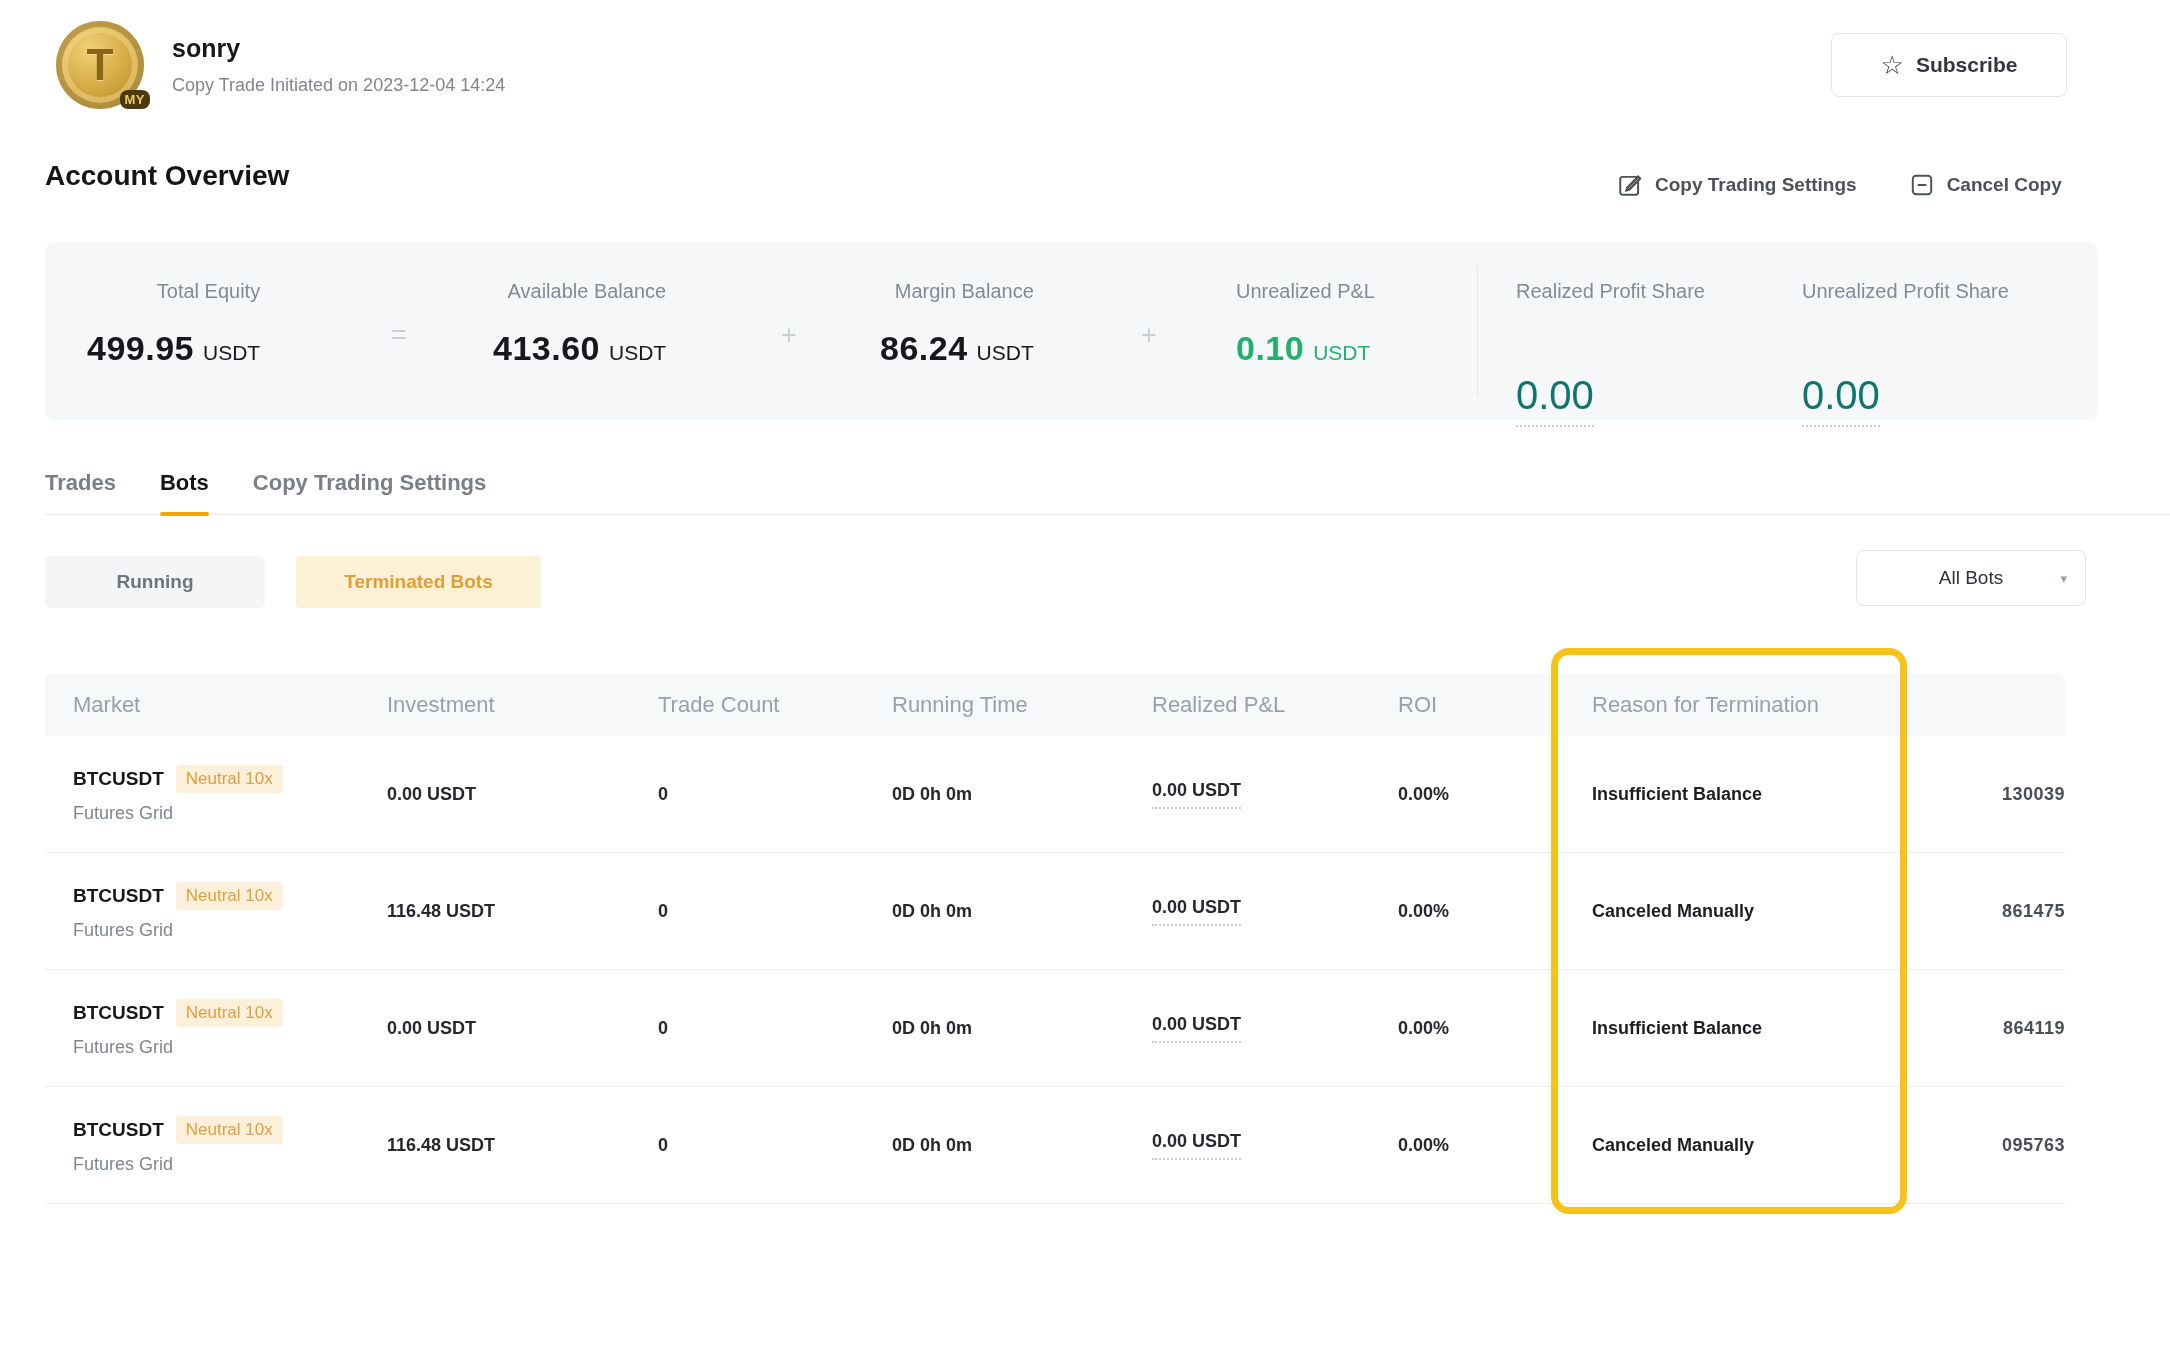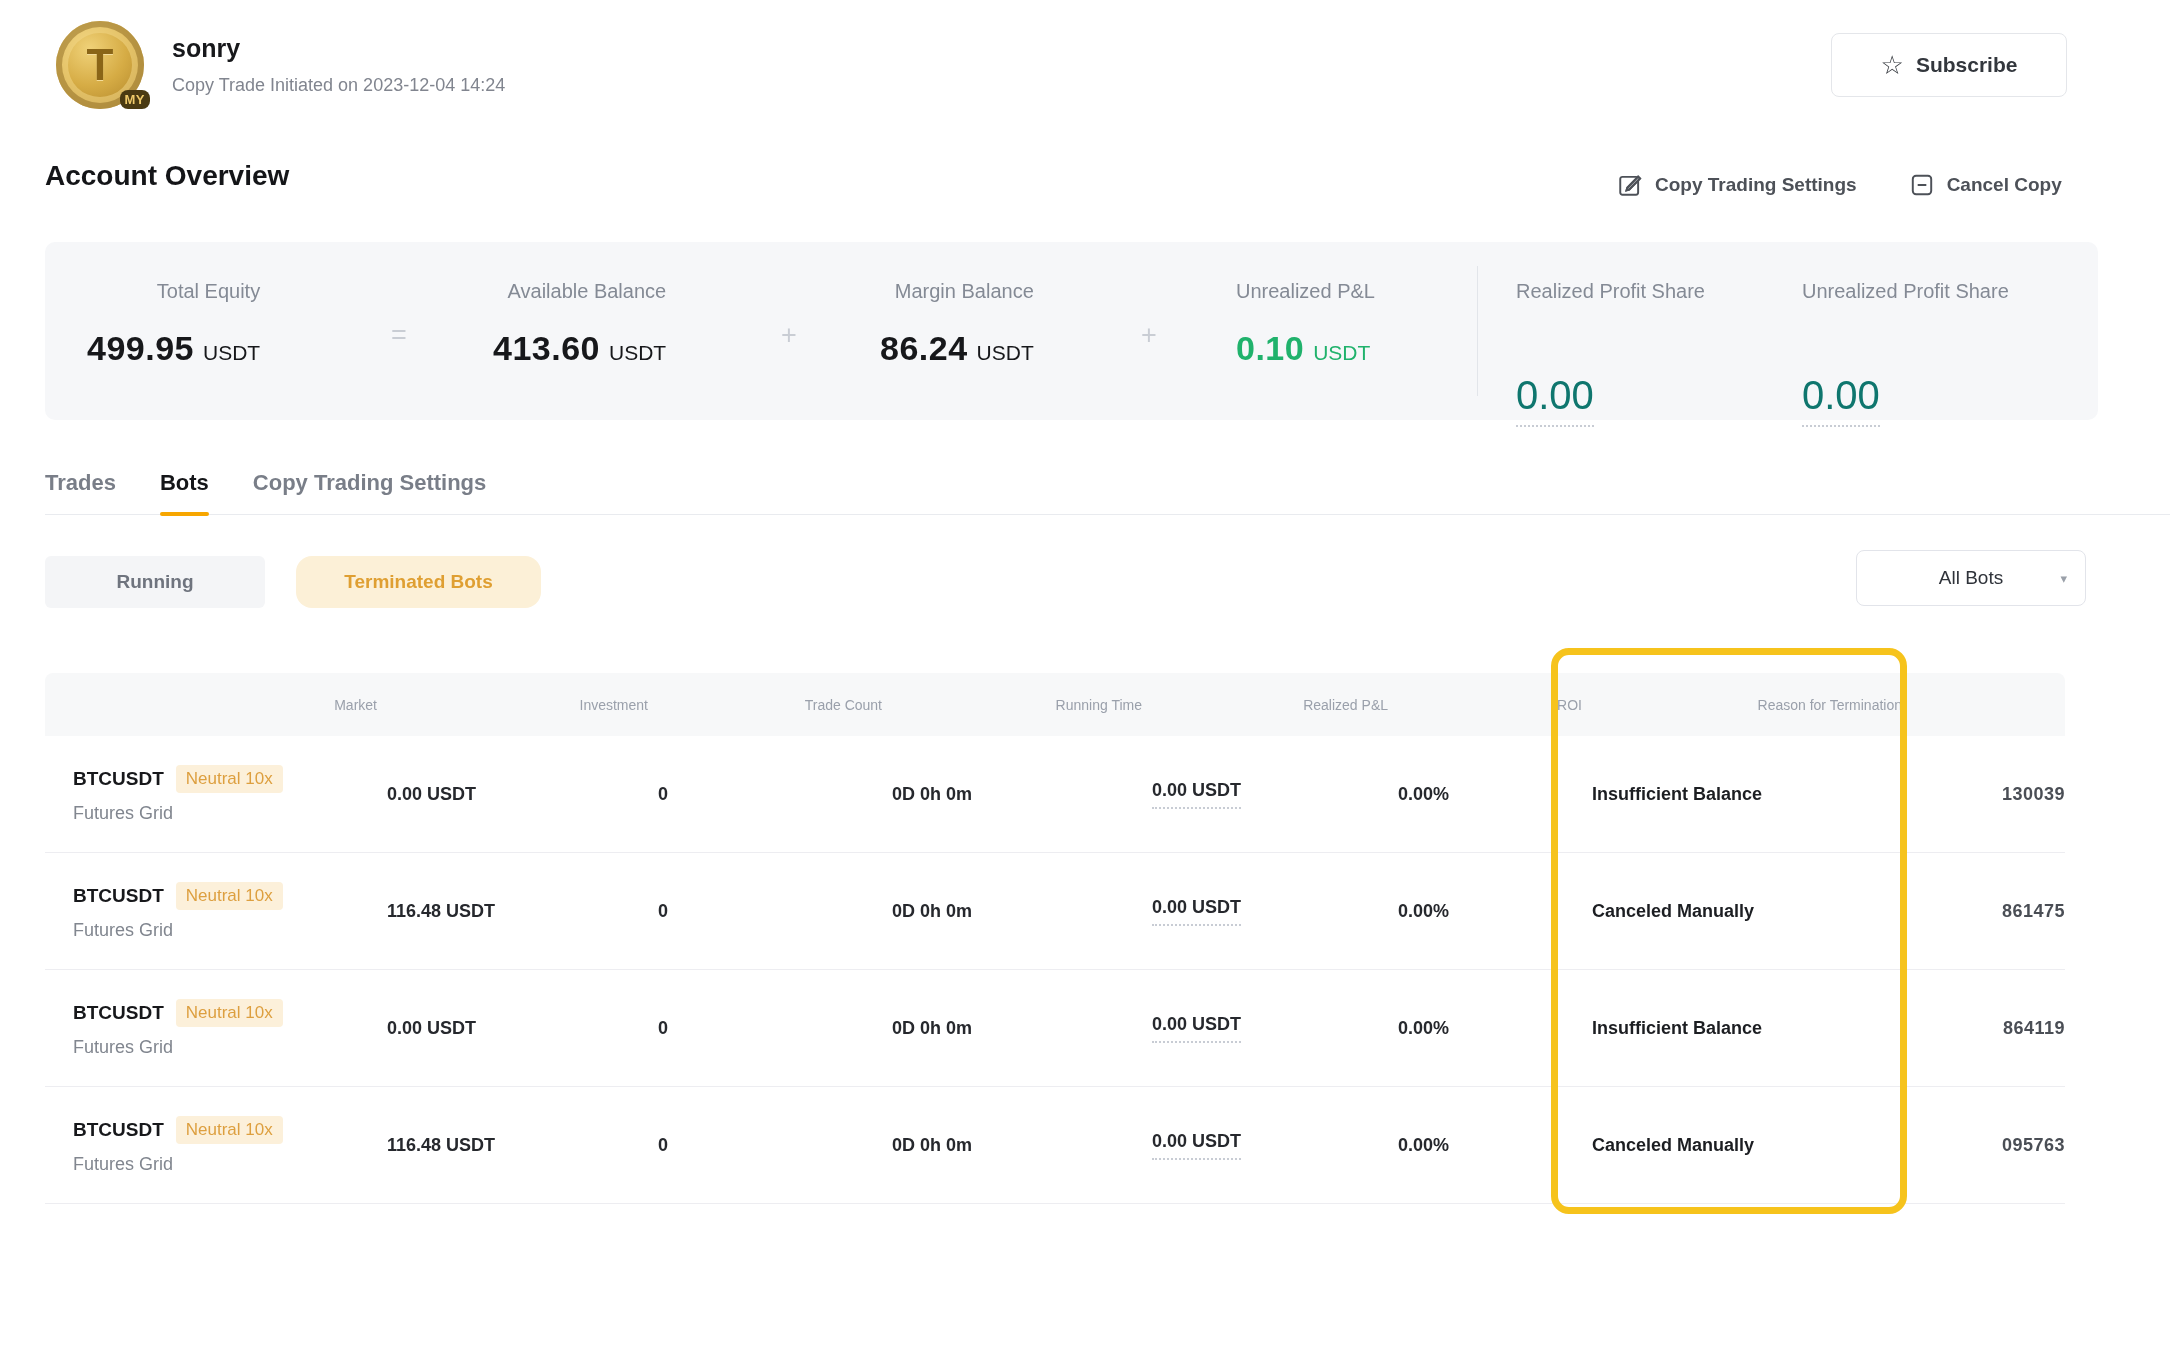--- a/index.html
+++ b/index.html
@@ -74,39 +74,39 @@
   }
 
   
   .btn-running {
     position: absolute; left: 45px; top: 556px; width: 220px; height: 52px;
     background: #f4f5f7; border: none; border-radius: 6px; cursor: pointer;
     font-family: inherit; font-size: 19px; font-weight: bold; color: #6f747e;
   }
   .btn-terminated {
     position: absolute; left: 296px; top: 556px; width: 245px; height: 52px;
-    background: #fcf0d7; border: none; border-radius: 16px; cursor: pointer;
+    background: #fcf0d7; border: none; border-radius: 4px; cursor: pointer;
     font-family: inherit; font-size: 19px; font-weight: bold; color: #df9f32;
   }
   .dropdown {
     position: absolute; left: 1856px; top: 550px; width: 230px; height: 56px;
     background: #fff; border: 1px solid #e2e4ea; border-radius: 8px; cursor: pointer;
     display: flex; align-items: center; justify-content: center; font-size: 19px; color: #2f333a;
   }
   .dropdown .caret { position: absolute; right: 18px; font-size: 13px; color: #9aa0a9; }
 
   
   .bots-table { position: absolute; left: 45px; top: 673px; width: 2020px; }
   .t-row {
     display: grid;
     grid-template-columns: 342px 271px 234px 260px 246px 194px 320px 1fr;
     align-items: center;
   }
   .t-head { height: 63px; background: #f7f8f9; border-radius: 8px 8px 0 0; }
-  .t-head .t-cell { font-size: 14px; color: #9aa0ab; font-weight: 400; text-align: right; }
+  .t-head .t-cell { font-size: 22px; color: #9aa0ab; font-weight: 400; }
   .t-cell { padding-right: 10px; overflow: hidden; white-space: nowrap; }
   .t-cell.first { padding-left: 28px; }
   .t-body-row { height: 117px; border-bottom: 1px solid #ededf1; background: #fff; }
   .market-line { display: flex; align-items: center; gap: 12px; }
   .market-symbol { font-size: 19px; font-weight: bold; color: #17181b; }
   .leverage-badge { background: #fcf0da; color: #dd9f3f; font-size: 17px; padding: 4px 10px; border-radius: 4px; }
   .bot-type { font-size: 18px; color: #81868f; margin-top: 10px; }
   .cell-val { font-size: 18px; font-weight: bold; color: #26282d; }
   .pnl-val {
     font-size: 18px; font-weight: bold; color: #26282d; display: inline-block;

